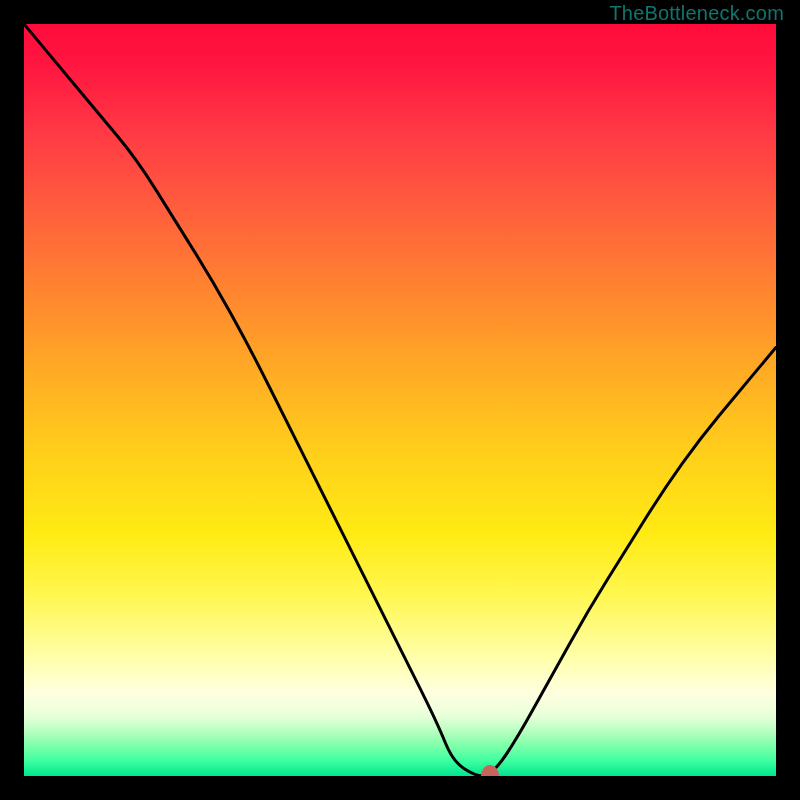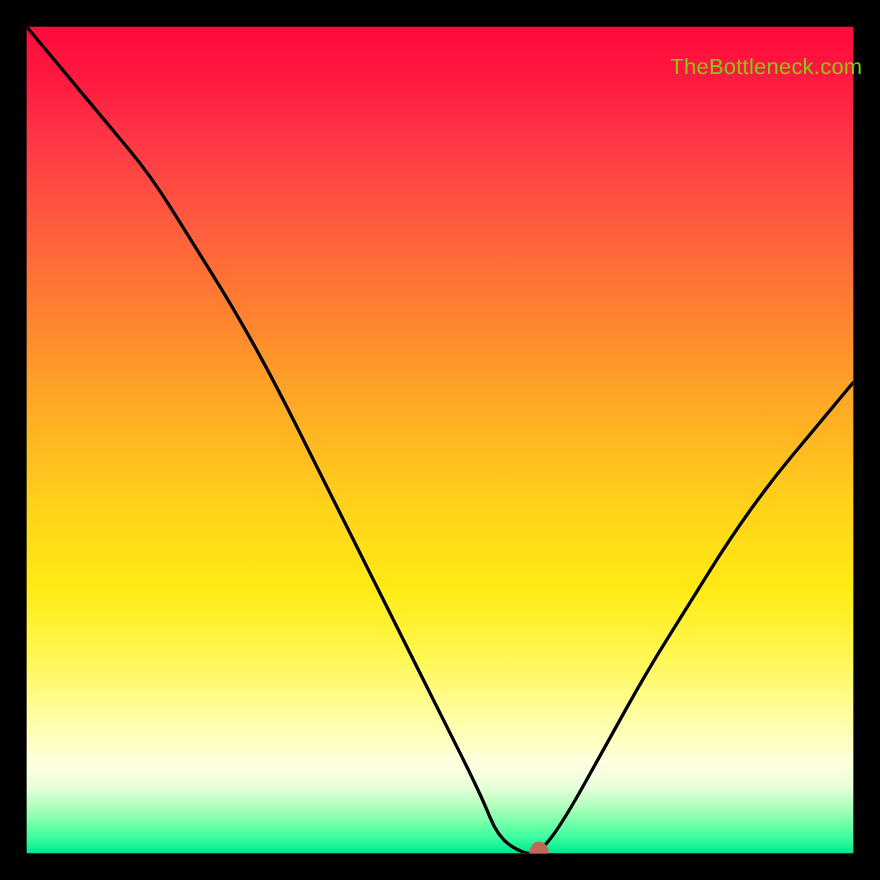--- a/index.html
+++ b/index.html
@@ -16,26 +16,25 @@
     left: 0;
     top: 0;
     width: 800px;
     height: 800px;
     background: #000;
   }
   .watermark {
     position: absolute;
     top: 2px;
     right: 16px;
-    color: #84cc16;
+    color: #0f766e;
     font-size: 20px;
     font-weight: 500;
     letter-spacing: 0.2px;
     z-index: 50;
-    margin-top: 48px;
   }
   .plot-area {
     position: absolute;
     left: 24px;
     top: 24px;
     width: 752px;
     height: 752px;
     overflow: hidden;
   }
   .gradient {

